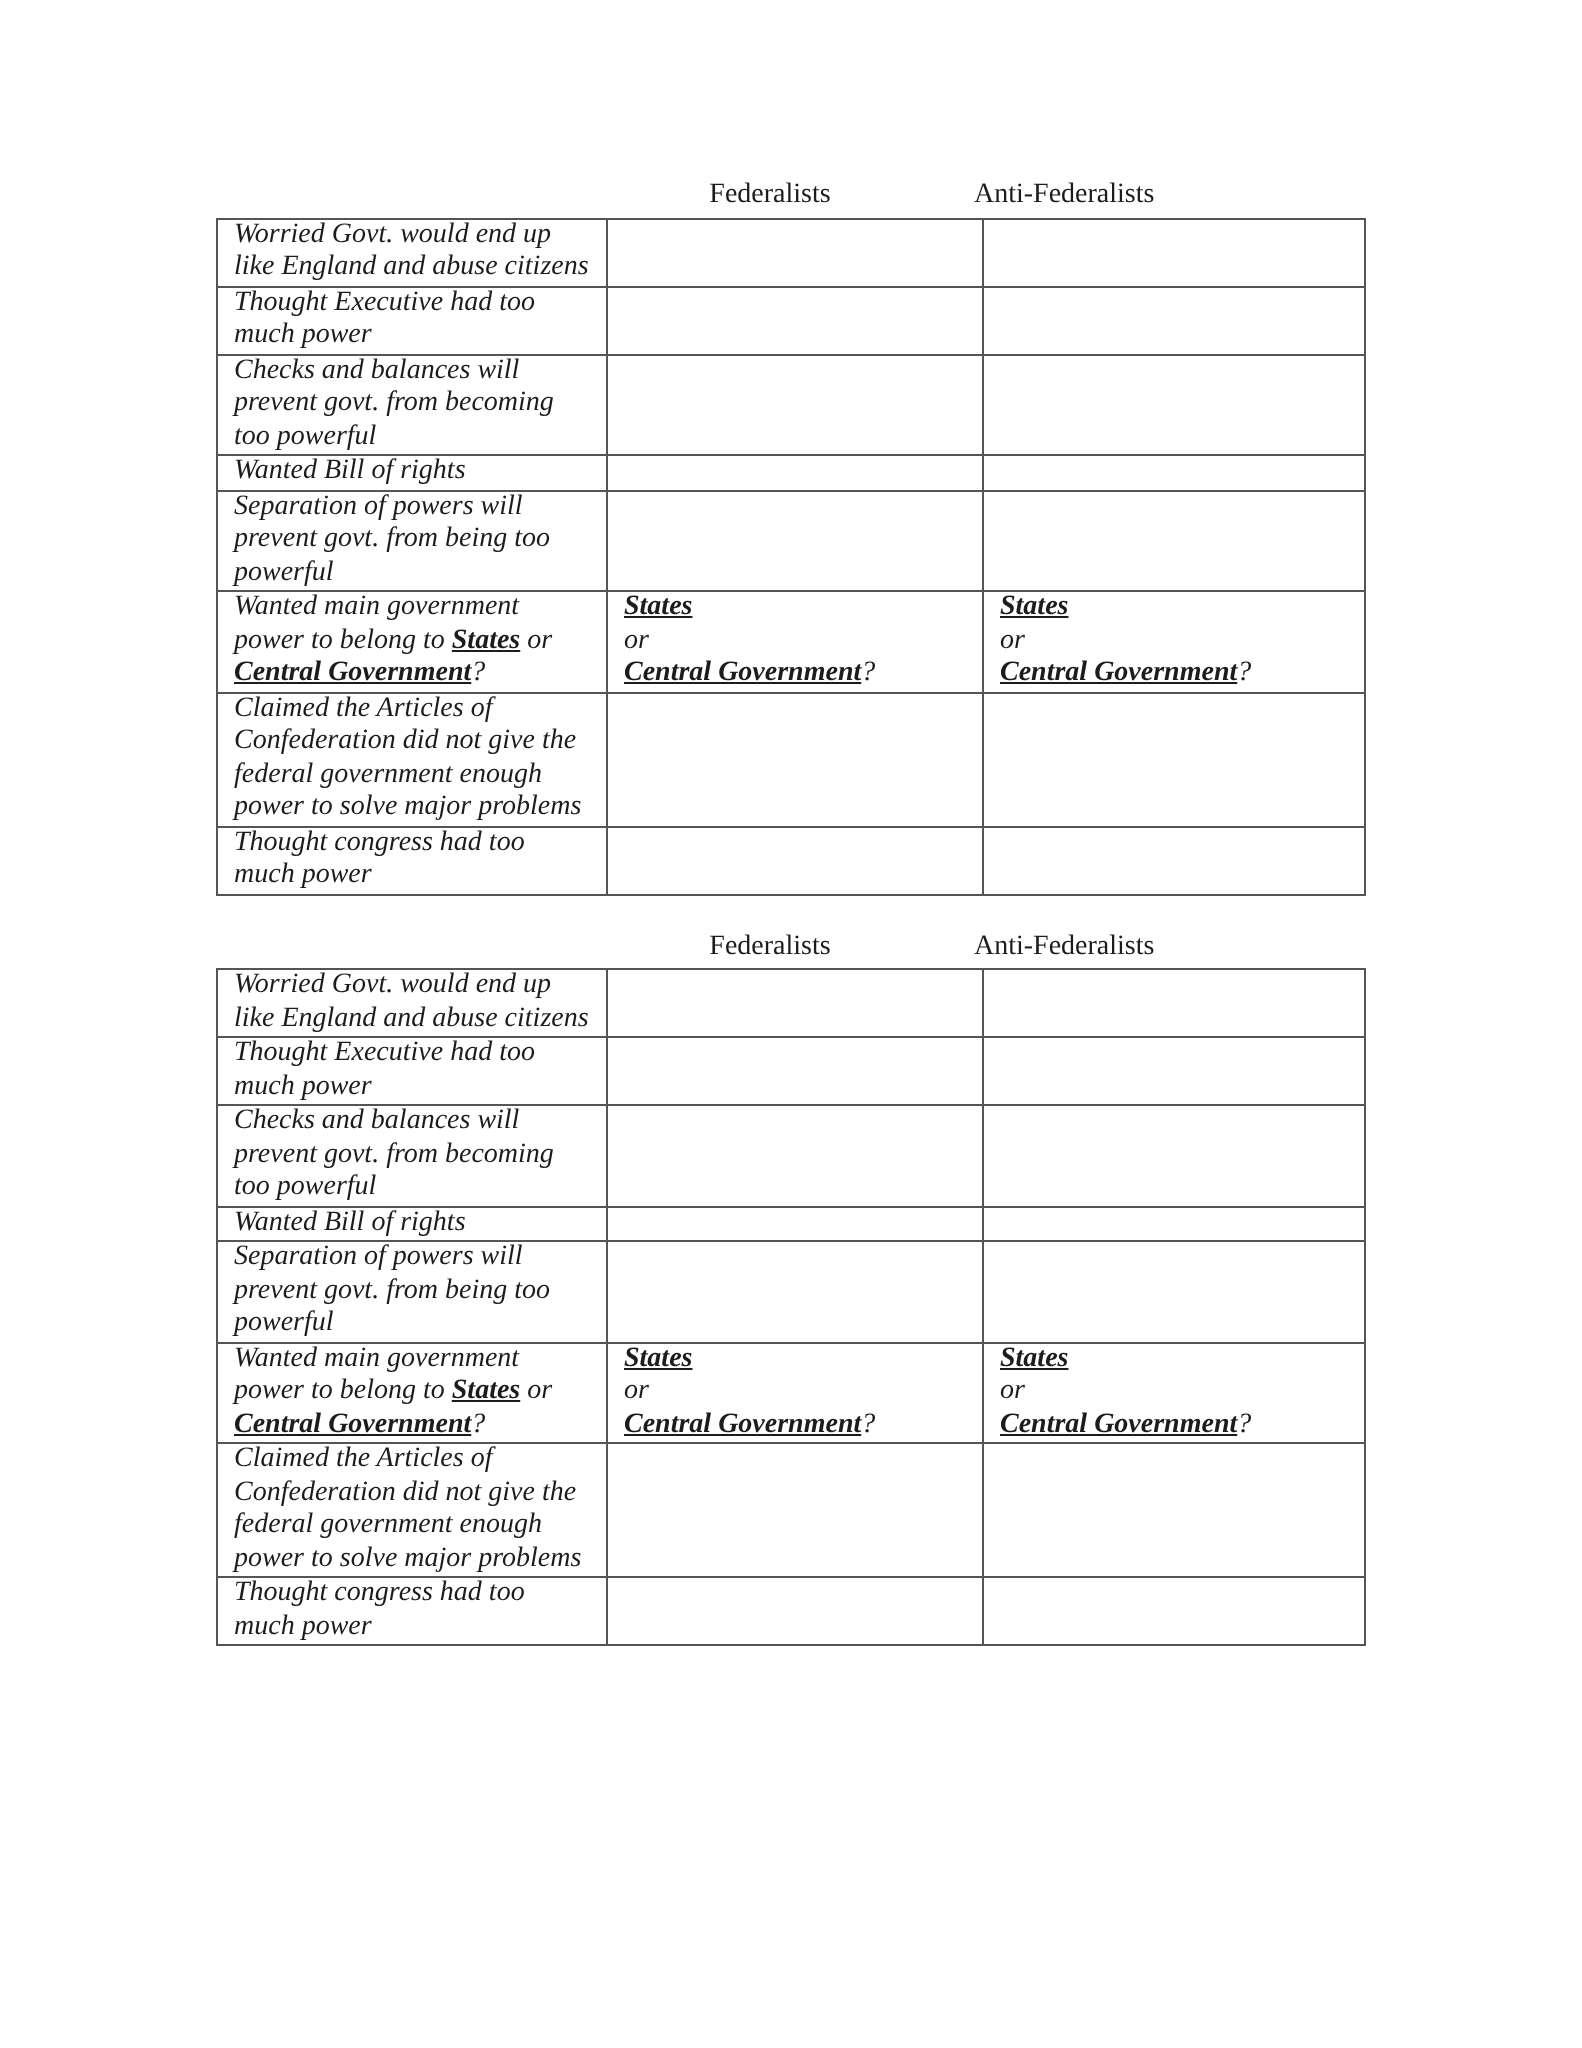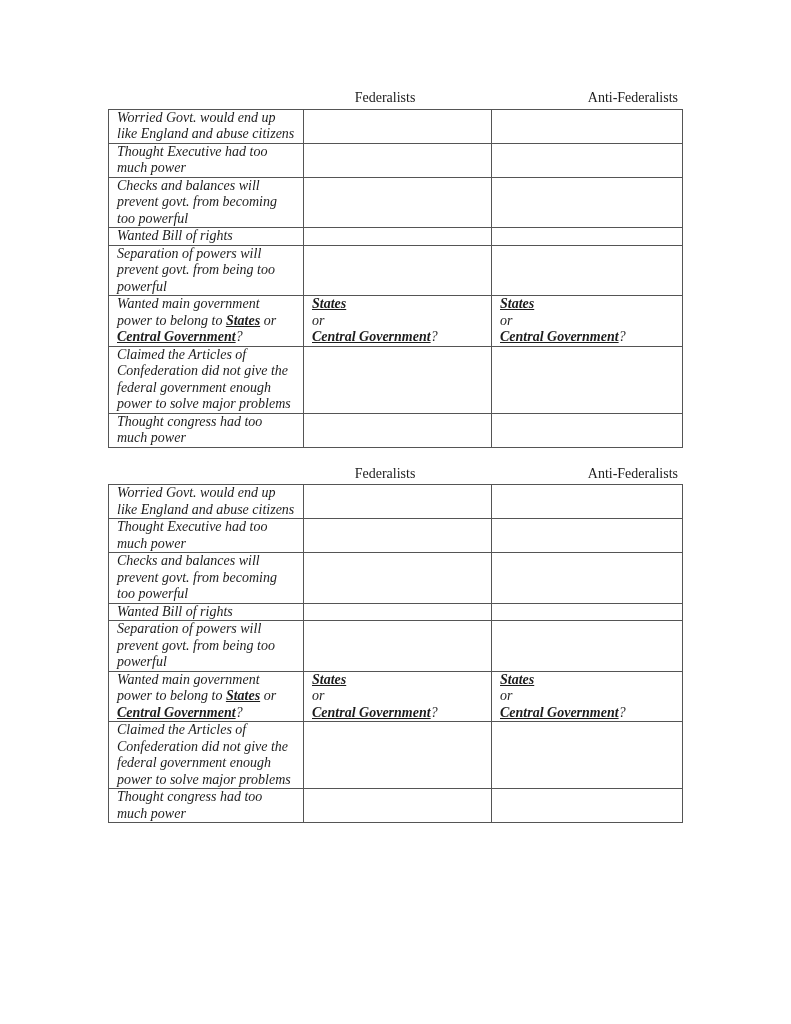--- a/index.html
+++ b/index.html
@@ -26,21 +26,21 @@
 
   .hdr-row {
     display: flex;
     width: 574px;
     font-size: 14px;
     line-height: 16.5px;
     margin-bottom: 2px;
   }
   .hdr-c1 { width: 195px; }
   .hdr-c2 { width: 188px; text-align: center; transform: translateX(-12px); }
-  .hdr-c3 { width: 191px; text-align: right; transform: translateX(-4px); }
+  .hdr-c3 { width: 191px; text-align: left; transform: translateX(-4px); }
 
   table.cmp {
     border-collapse: collapse;
     table-layout: fixed;
     width: 574px;
     font-size: 14px;
     line-height: 16.5px;
   }
   table.cmp td {
     border: 1px solid #555555;

